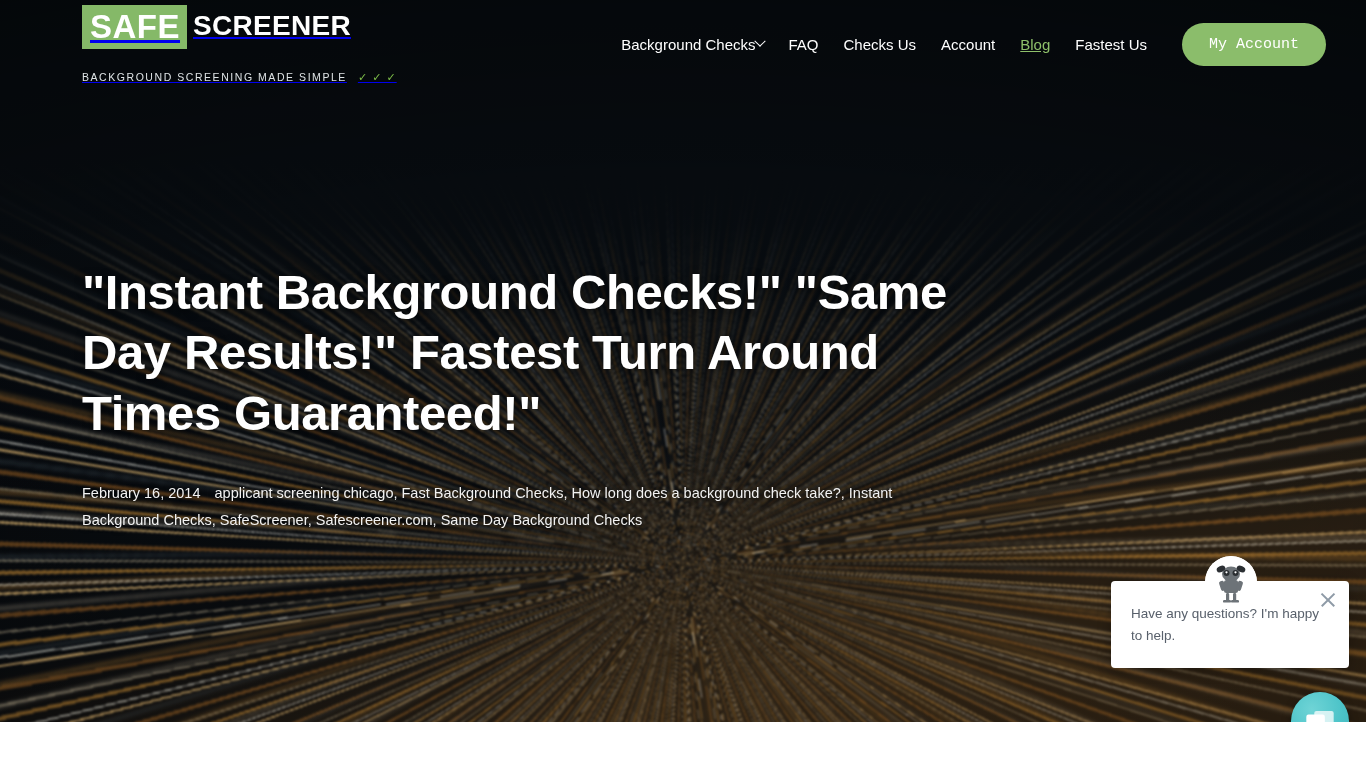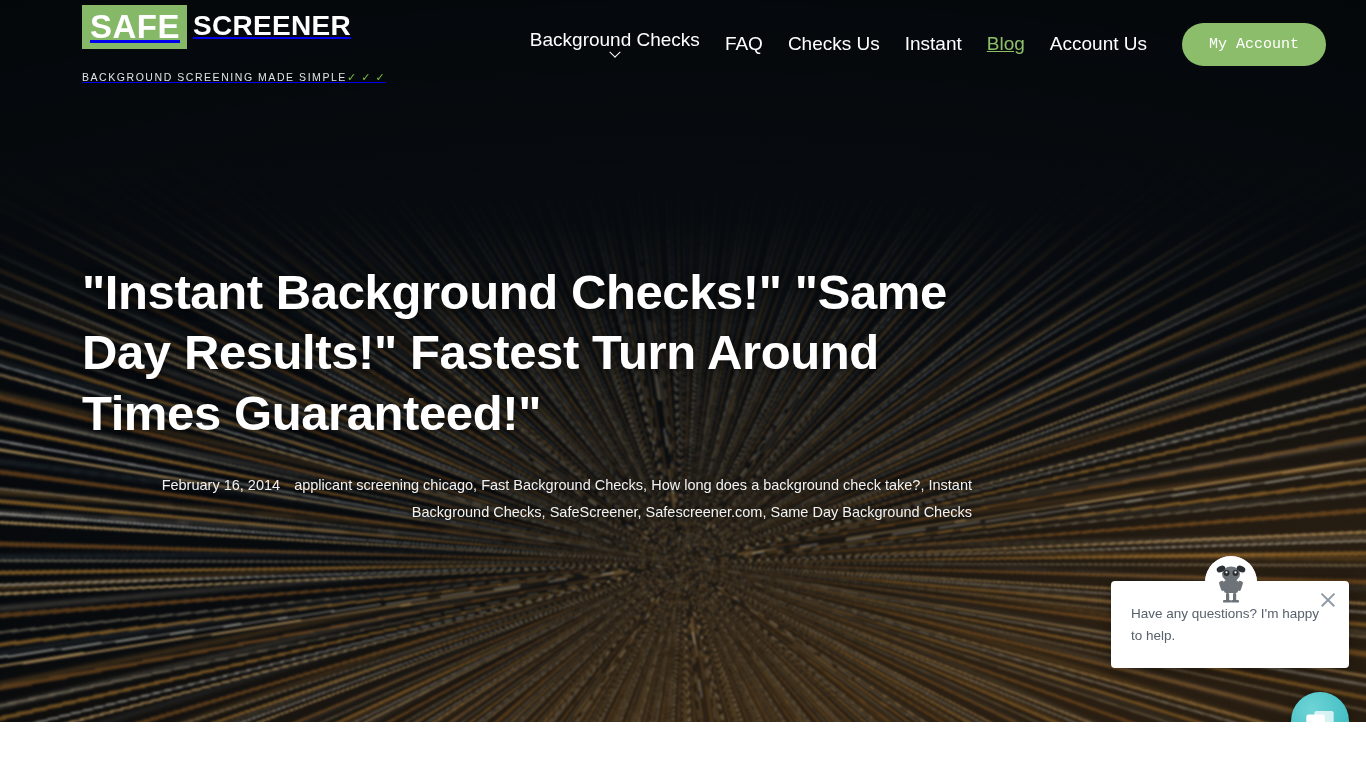--- a/index.html
+++ b/index.html
@@ -126,39 +126,38 @@
     text-align:center;
   }
   .logo-tag {
     margin-top:22px;
     color:#dfe4e6;
     font-size:10.5px;
     letter-spacing:1.55px;
     white-space:nowrap;
     display:flex;
     align-items:center;
-    gap:0;
+    gap:11px;
   }
   .logo-tag .checks { color:#7fc04a; letter-spacing:1px; font-size:11px; }
 
   .main-nav {
     margin-left:auto;
     display:flex;
     align-items:center;
     gap:25px;
   }
   .nav-link {
     color:#ffffff;
-    font-size:19px;
+    font-size:15px;
     text-decoration:none;
     white-space:nowrap;
     display:flex;
     align-items:center;
     cursor:pointer;
-    flex-direction:column;
   }
   .nav-link.active { color:#8ec06a;text-decoration:underline; }
   .chev {
     display:inline-block;
     width:8px; height:8px;
     border-right:1.6px solid #ffffff;
     border-bottom:1.6px solid #ffffff;
     transform:rotate(45deg) translate(-2px,-2px);
   }
   .account-btn {
@@ -184,26 +183,25 @@
   }
   .hero-title {
     color:#ffffff;
     font-size:49px;
     font-weight:bold;
     line-height:1.23;
     letter-spacing:-0.4px;
     text-shadow:0 2px 10px rgba(0,0,0,0.55);
   }
   .hero-meta {
-    margin-top:29px;
+    margin-top:37px;
     color:#f2f2f2;
     font-size:14.5px;
     line-height:1.9;
     text-shadow:0 1px 6px rgba(0,0,0,0.75);
-    text-align:right;
   }
   .hero-meta .date { margin-right:14px; }
   .hero-meta .tags { }
 
   
   .chat-bubble {
     position:absolute;
     left:1111px;
     top:581px;
     width:238px;
@@ -305,29 +303,29 @@
 
       <a class="nav-link" href="#">
         <span>FAQ</span>
       </a>
 
       <a class="nav-link" href="#">
         <span>Checks Us</span>
       </a>
 
       <a class="nav-link" href="#">
-        <span>Instant</span>
+        <span>Account</span>
       </a>
 
       <a class="nav-link active" href="#">
         <span>Blog</span>
       </a>
 
       <a class="nav-link" href="#">
-        <span>Account Us</span>
+        <span>Fastest Us</span>
       </a>
 
       <button class="account-btn">My Account</button>
     </nav>
   </header>
 
   <div class="hero-content">
     <h1 class="hero-title">"Instant Background Checks!" "Same Day Results!" Fastest Turn Around Times Guaranteed!"</h1>
 
     <div class="hero-meta">

